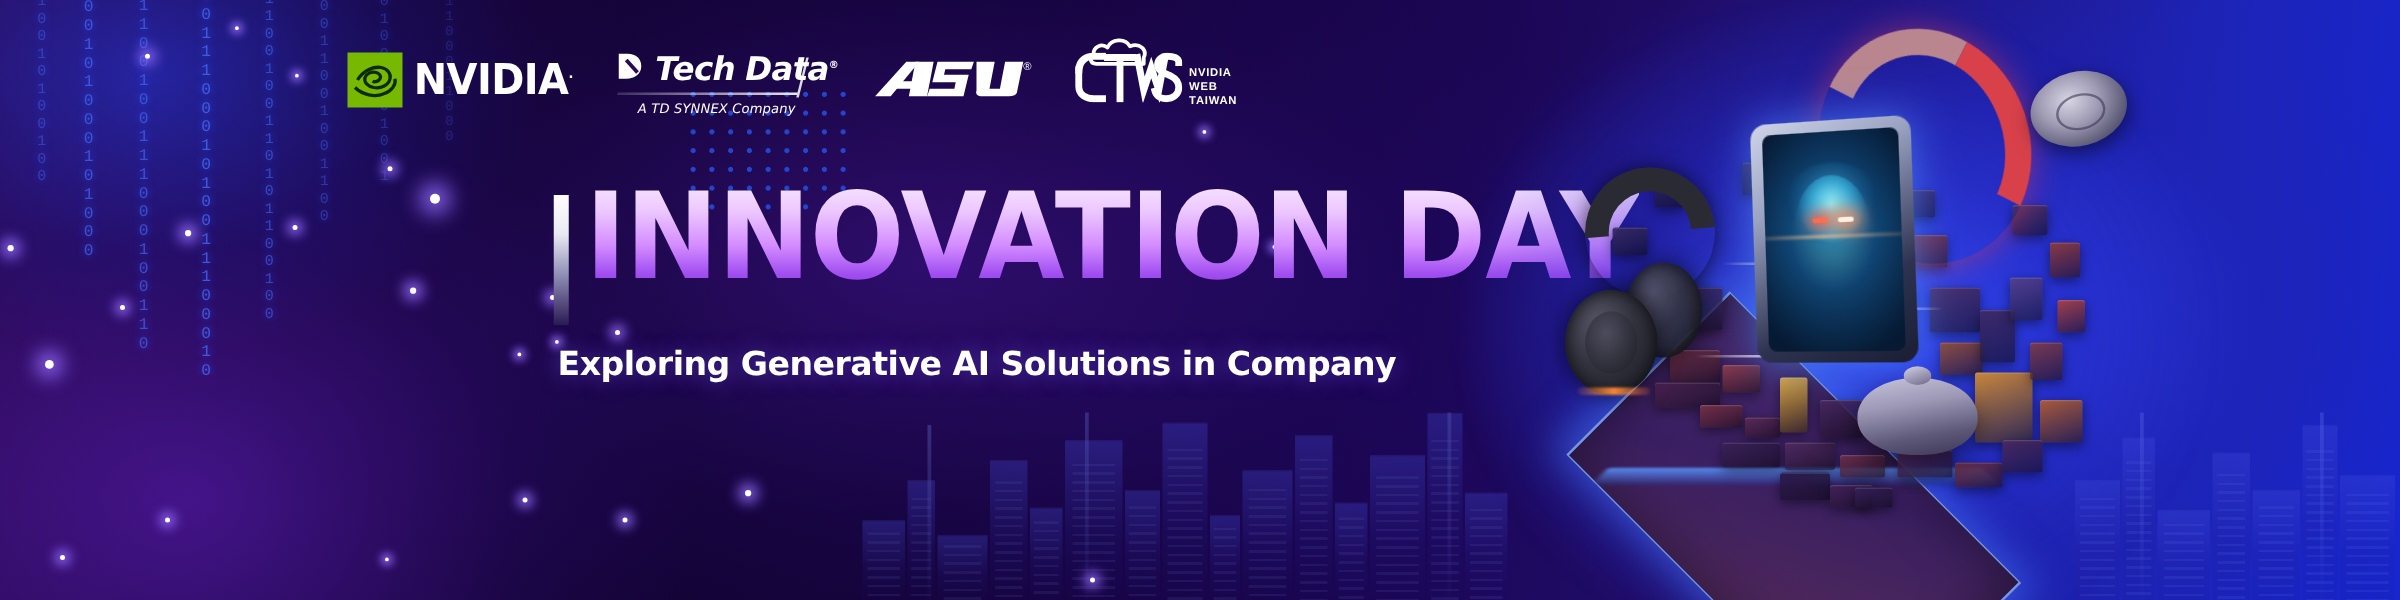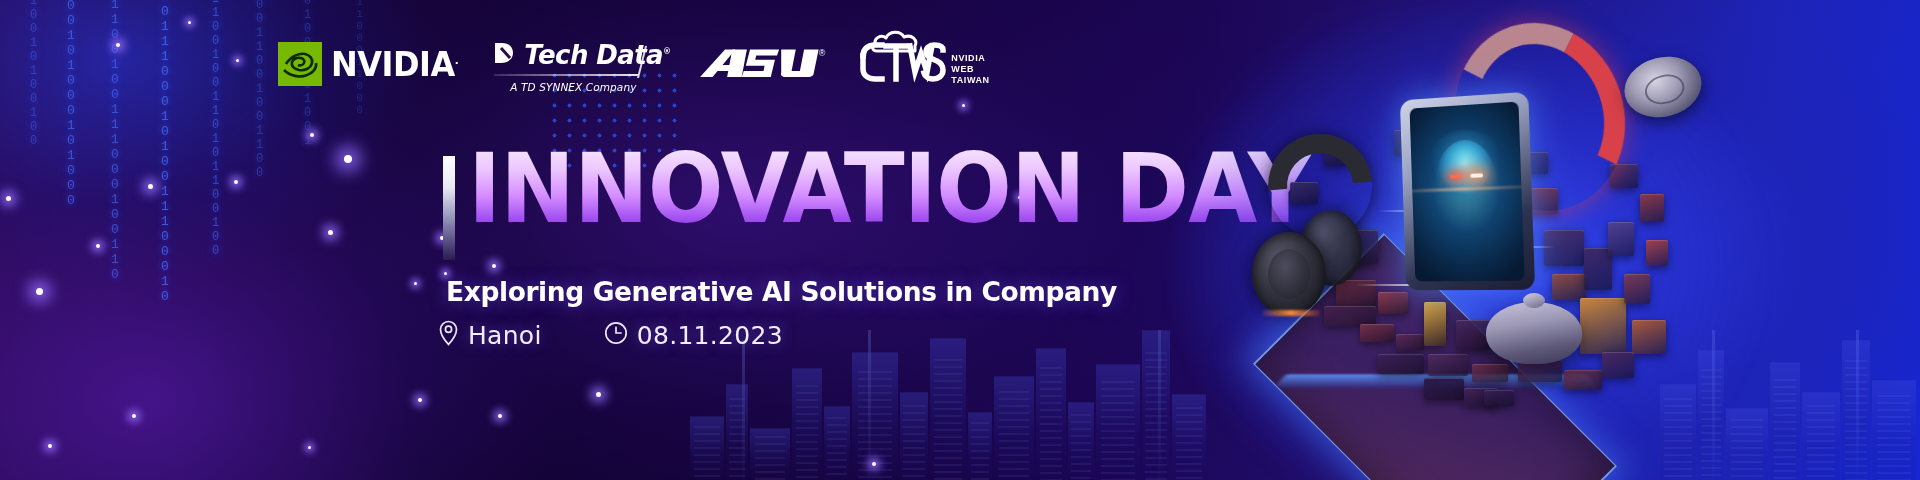--- a/index.html
+++ b/index.html
@@ -455,40 +455,20 @@
       <span class="gen-g">G</span>
       <span class="gen-en">EN</span>
       <span class="gen-ai">AI</span>
     </div>
     <div class="divider"></div>
     <div class="innov">INNOVATION DAY</div>
   </div>
 
   <div class="subtitle">Exploring Generative AI Solutions in Company</div>
 
-  <div class="meta">
-    <div class="meta-item">
-      <span>
-        <svg width="21" height="26" viewBox="0 0 21 26" aria-hidden="true">
-          <path d="M10.5 1.5c-4.4 0-8 3.5-8 7.9 0 6 8 15 8 15s8-9 8-15c0-4.4-3.6-7.9-8-7.9z" fill="none" stroke="#efe9ff" stroke-width="1.7"></path>
-          <circle cx="10.5" cy="9.3" r="3.1" fill="none" stroke="#efe9ff" stroke-width="1.7"></circle>
-        </svg>
-      </span>
-      <span class="meta-text">Hanoi</span>
-    </div>
-    <div class="meta-item">
-      <span>
-        <svg width="24" height="24" viewBox="0 0 24 24" aria-hidden="true">
-          <circle cx="12" cy="12" r="10.2" fill="none" stroke="#efe9ff" stroke-width="1.7"></circle>
-          <path d="M12 6.4V12h5" fill="none" stroke="#efe9ff" stroke-width="1.7" stroke-linecap="round"></path>
-        </svg>
-      </span>
-      <span class="meta-text">08.11.2023</span>
-    </div>
-  </div>
 
   <div class="hero">
     <div class="hero-glow"></div>
     <div class="plate"></div>
     <div class="plate-edge"></div>
     <div class="city" id="heroblocks">
         <div class="blk" style="left: 108px; top: 246px; width: 40px; height: 26px; background: linear-gradient(160deg, rgb(107, 47, 74) 0%, rgba(0, 0, 0, 0.55) 120%); box-shadow: rgba(0, 0, 0, 0.45) 0px 3px 9px, rgba(255, 255, 255, 0.14) 0px 1px 0px inset;"></div>
         <div class="blk" style="left: 150px; top: 258px; width: 30px; height: 22px; background: linear-gradient(160deg, rgb(138, 58, 78) 0%, rgba(0, 0, 0, 0.55) 120%); box-shadow: rgba(0, 0, 0, 0.45) 0px 3px 9px, rgba(255, 255, 255, 0.14) 0px 1px 0px inset;"></div>
         <div class="blk" style="left: 96px; top: 272px; width: 52px; height: 20px; background: linear-gradient(160deg, rgb(74, 35, 82) 0%, rgba(0, 0, 0, 0.55) 120%); box-shadow: rgba(0, 0, 0, 0.45) 0px 3px 9px, rgba(255, 255, 255, 0.14) 0px 1px 0px inset;"></div>
         <div class="blk" style="left: 132px; top: 290px; width: 34px; height: 18px; background: linear-gradient(160deg, rgb(118, 48, 76) 0%, rgba(0, 0, 0, 0.55) 120%); box-shadow: rgba(0, 0, 0, 0.45) 0px 3px 9px, rgba(255, 255, 255, 0.14) 0px 1px 0px inset;"></div>

